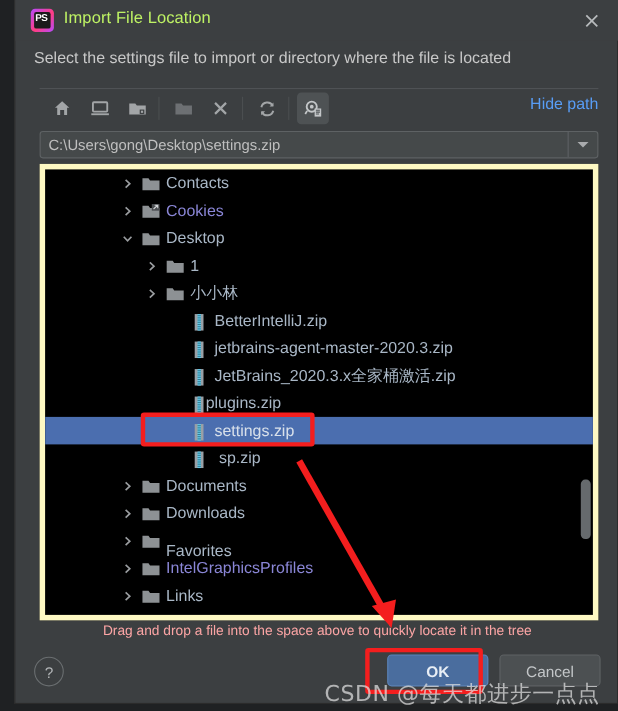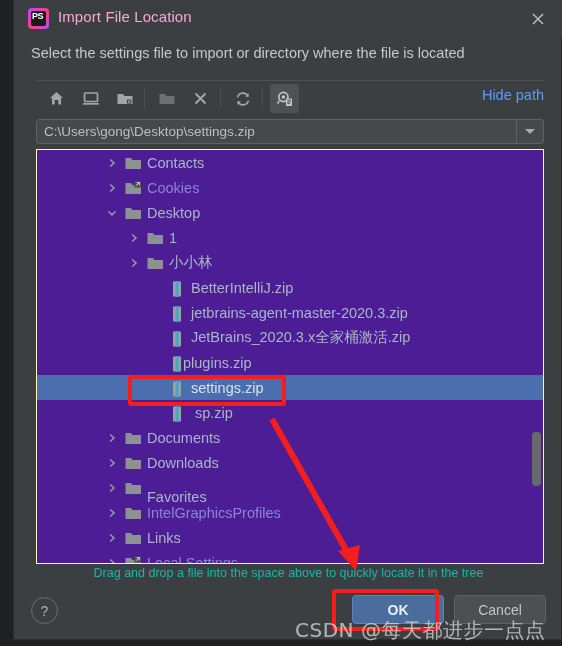--- a/index.html
+++ b/index.html
@@ -44,21 +44,21 @@
     position: absolute; left: 3px; top: 3px; width: 15px; height: 15px;
     background: #1b1b1b; border-radius: 2px;
   }
   .app-icon .ps {
     position: absolute; left: 4px; top: 3px; z-index: 2;
     font-size: 9px; font-weight: bold; color: #ffffff;
     font-family: "Liberation Sans", sans-serif; letter-spacing: -0.5px;
   }
   .title-text {
     position: absolute; left: 44px; top: 8px;
-    font-size: 15px; color: #f9a8d4; letter-spacing: 0.1px;
+    font-size: 15px; color: #bef264; letter-spacing: 0.1px;
   }
   .close-btn {
     position: absolute; right: 12px; top: 6px;
     width: 26px; height: 26px; cursor: pointer;
   }
   .close-btn svg { display: block; }
 
   
   .subtitle {
     position: absolute; left: 17px; top: 45px;
@@ -106,21 +106,21 @@
   }
   .combo-arrow i {
     display: block; width: 0; height: 0;
     border-left: 5px solid transparent; border-right: 5px solid transparent;
     border-top: 5px solid #a9abad;
   }
 
   
   .tree-wrap {
     position: absolute; left: 22px; top: 149px; width: 508px; height: 415px;
-    background: #4c1d95; border: 1px solid #fef9c3; overflow: hidden;
+    background: #000000; border: 5px solid #fef9c3; overflow: hidden;
   }
   .tree { position: absolute; left: 0; top: 0; width: 506px; }
   .row {
     position: relative; height: 25px; display: flex; align-items: center;
     white-space: nowrap; cursor: pointer;
   }
   .row.selected { background: #4b6eaf; }
   .arrow {
     position: absolute; width: 14px; height: 14px;
     display: flex; align-items: center; justify-content: center;
@@ -137,21 +137,21 @@
     position: absolute; right: 2px; top: 1px; width: 9px; height: 413px;
     cursor: pointer;
   }
   .scroll-thumb {
     position: absolute; left: 0; width: 9px; background: #666a6d; border-radius: 4px;
   }
 
   
   .hint {
     position: absolute; left: 0; top: 566px; width: 549px;
-    text-align: center; font-size: 12.5px; color: #14b8a6;
+    text-align: center; font-size: 12.5px; color: #fca5a5;
   }
 
   
   .help-btn {
     position: absolute; left: 17px; top: 597px;
     width: 27px; height: 27px; border-radius: 50%;
     border: 1px solid #6a6e70; color: #b0b3b5;
     display: flex; align-items: center; justify-content: center;
     font-size: 14px; cursor: pointer;
   }

